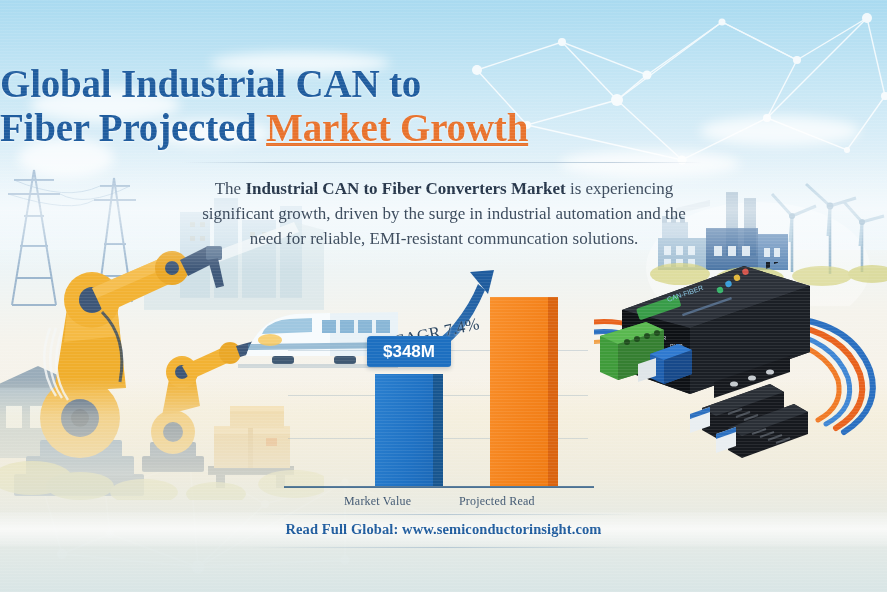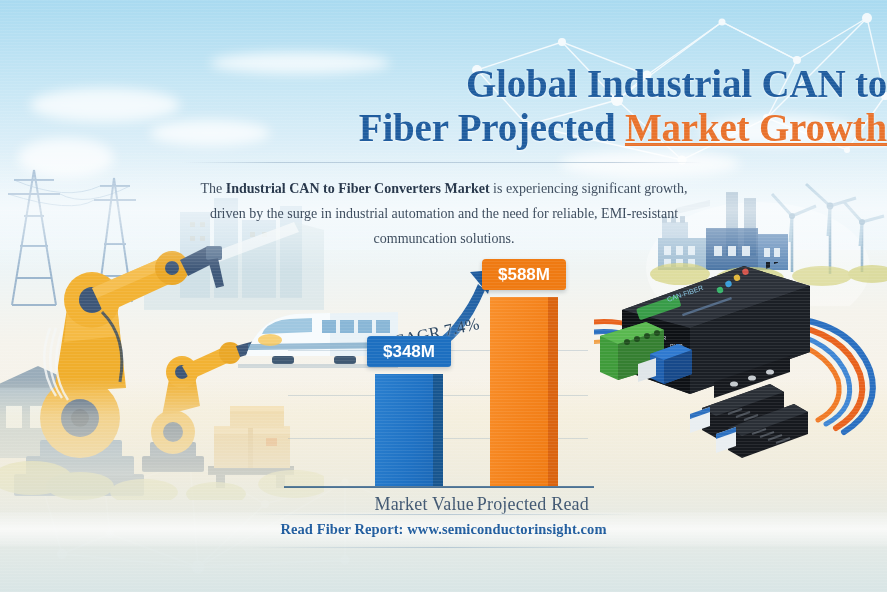--- a/index.html
+++ b/index.html
@@ -29,40 +29,40 @@
   .ground {
     position:absolute; left:0; bottom:0; width:887px; height:215px;
     background:linear-gradient(180deg,rgba(244,238,218,0) 0%,rgba(243,237,214,.55) 18%,rgba(238,235,220,.8) 45%,rgba(226,233,230,.85) 75%,rgba(214,228,229,.9) 100%);
   }
   .haze {
     position:absolute; left:0; top:150px; width:887px; height:120px;
     background:linear-gradient(180deg,rgba(255,255,255,0),rgba(255,255,255,.55),rgba(255,255,255,0));
   }
 
   
-  .title-wrap { position:absolute; left:0; top:62px; width:887px; text-align:right; }
+  .title-wrap { position:absolute; left:0; top:62px; width:887px; text-align:left; }
   .title-line {
     font-family:"Liberation Serif", serif;
     font-weight:bold; font-size:39px; line-height:44px;
     letter-spacing:-.2px;
     color:#1f5c9e;
     text-shadow:0 1px 2px rgba(255,255,255,.75);
   }
   .title-accent { color:#e8722c;text-decoration:underline; }
 
   .title-rule {
     position:absolute; left:182px; top:162px; width:520px; height:1px;
     background:linear-gradient(90deg,rgba(150,175,195,0),rgba(140,168,192,.55) 18%,rgba(140,168,192,.55) 82%,rgba(150,175,195,0));
   }
 
   .subtitle {
     position:absolute; left:193px; top:176px; width:502px;
     text-align:center;
     font-family:"Liberation Serif", serif;
-    font-size:14px; line-height:25px; color:#3b4a5c;
+    font-size:17px; line-height:25px; color:#3b4a5c;
   }
   .subtitle b { font-weight:bold; color:#253549; }
 
   
   .chart { position:absolute; left:284px; top:270px; width:310px; height:250px; }
   .gridline {
     position:absolute; left:4px; width:300px; height:1px;
     background:rgba(120,150,175,.28);
   }
   .axis {
@@ -82,23 +82,23 @@
     display:flex; align-items:center; justify-content:center;
     color:#fff; font-weight:bold; font-size:17px;
     font-family:"Liberation Sans", sans-serif;
     border-radius:4px 4px 3px 3px;
     box-shadow:0 2px 4px rgba(20,40,60,.22);
   }
   .tag-blue { background:#1d6fc0; top:-38px; }
   .tag-orange { background:#ef7a12; top:-38px; }
 
   .cat-label {
-    position:absolute; top:224px; width:130px; text-align:right;
+    position:absolute; top:224px; width:130px; text-align:left;
     font-family:"Liberation Serif", serif;
-    font-size:18px; color:#3f5670; letter-spacing:.2px;
+    font-size:12px; color:#3f5670; letter-spacing:.2px;
   }
 
   .cagr-arrow { position:absolute; left:98px; top:-2px; width:125px; height:100px; }
   .cagr-text {
     position:absolute; left:110px; top:62px;
     font-family:"Liberation Serif", serif;
     font-size:17px; color:#29445f;
     transform:rotate(-12deg); transform-origin:left center;
     text-shadow:0 1px 2px rgba(255,255,255,.8);
     white-space:nowrap;
@@ -509,28 +509,27 @@
 
     <div class="bar bar-blue" style="left:91px; height:112px;">
       <div class="face"></div>
       <div class="edge"></div>
       <div class="value-tag tag-blue">$348M</div>
     </div>
 
     <div class="bar bar-orange" style="left:206px; height:189px;">
       <div class="face"></div>
       <div class="edge"></div>
-      <div class="value-tag tag-orange">$588M</div>
     </div>
 
     <div class="axis"></div>
 
     <div class="cat-label" style="left:60px;">Market Value</div>
     <div class="cat-label" style="left:175px;">Projected Read</div>
   </div>
 
   <div class="footer-band"></div>
   <div class="footer-rule-top"></div>
   <div class="footer-rule-bot"></div>
-  <div class="footer-text">Read Fiber Report: www.semiconductorinsight.com</div>
+  <div class="footer-text">Read Full Global: www.semiconductorinsight.com</div>
 
   <div class="noise"></div>
 </div>
 
 </body></html>

